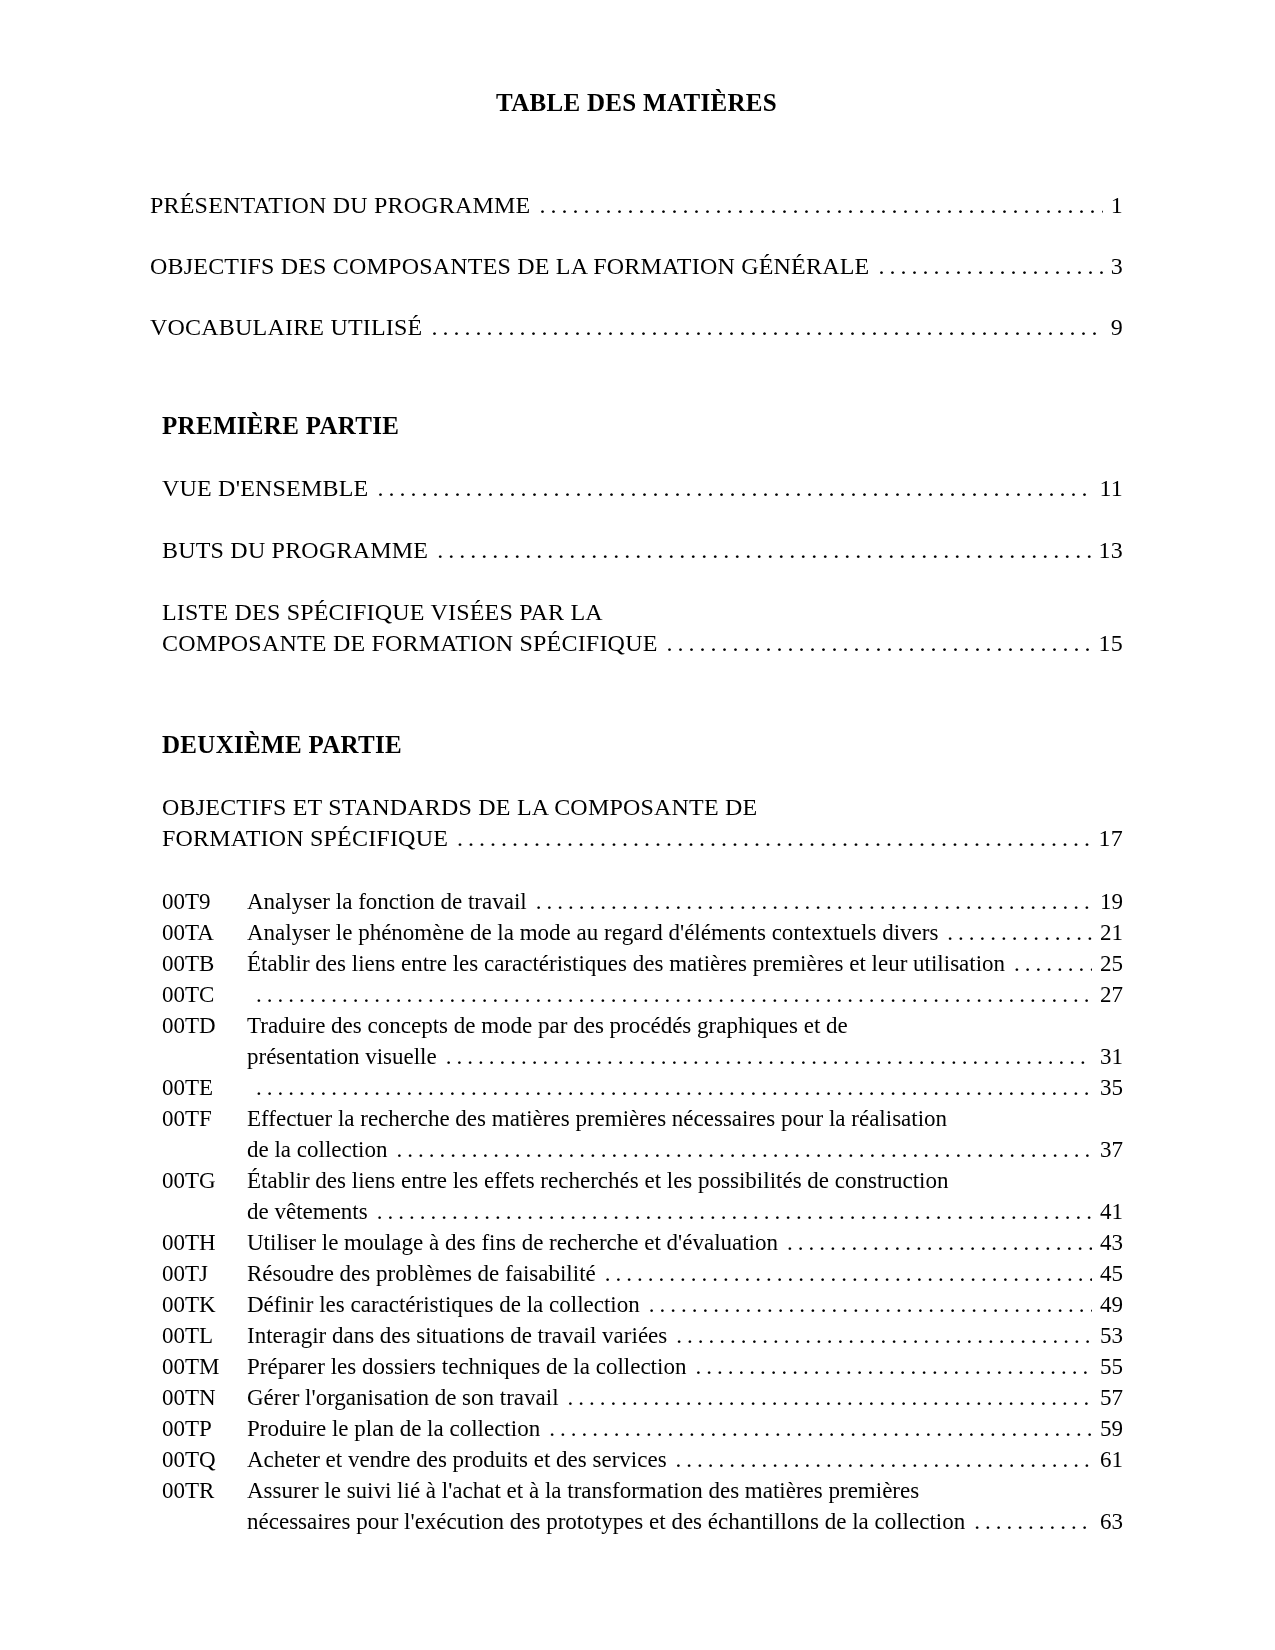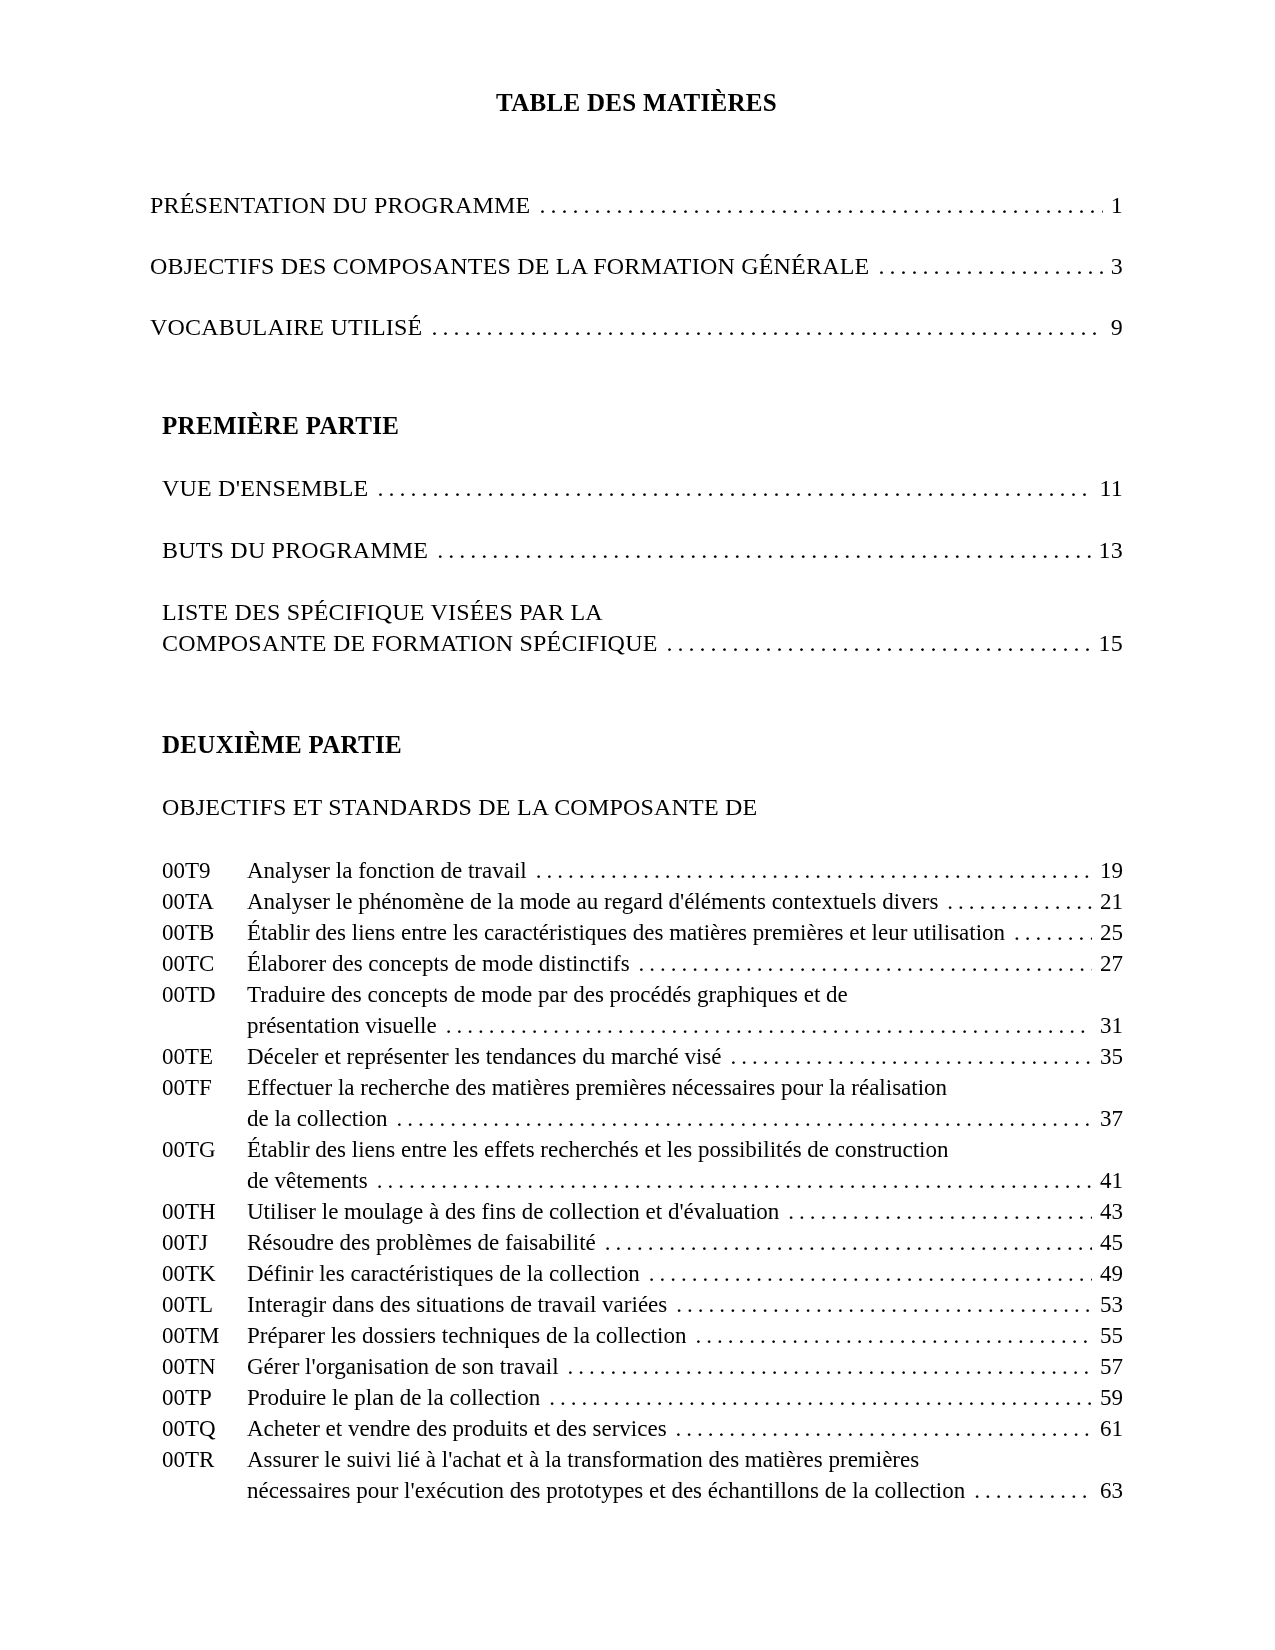--- a/index.html
+++ b/index.html
@@ -141,20 +141,25 @@
           </div>
         </div>
       </div>
   </section>
 
   <section class="part part2">
     <h2 class="part-heading">DEUXIÈME PARTIE</h2>
     <div class="entries" id="part2-entries">
         <div class="toc-entry">
           <div class="line">OBJECTIFS ET STANDARDS DE LA COMPOSANTE DE</div>
+          <div class="line last">
+            <span class="txt">FORMATION SPÉCIFIQUE</span>
+            <span class="dotfill"></span>
+            <span class="pagenum">17</span>
+          </div>
         </div>
       </div>
     <div class="comp-list" id="part2-competencies">
         <div class="comp-row">
           <span class="comp-code">00T9</span>
           <div class="comp-body">
             <div class="line last">
               <span class="txt">Analyser la fonction de travail</span>
               <span class="dotfill"></span>
               <span class="pagenum">19</span>
@@ -178,42 +183,40 @@
               <span class="txt">Établir des liens entre les caractéristiques des matières premières et leur utilisation</span>
               <span class="dotfill"></span>
               <span class="pagenum">25</span>
             </div>
           </div>
         </div>
         <div class="comp-row">
           <span class="comp-code">00TC</span>
           <div class="comp-body">
             <div class="line last">
-              <span class="txt">Élaborer des concepts de mode distinctifs</span>
               <span class="dotfill"></span>
               <span class="pagenum">27</span>
             </div>
           </div>
         </div>
         <div class="comp-row">
           <span class="comp-code">00TD</span>
           <div class="comp-body">
             <div class="line">Traduire des concepts de mode par des procédés graphiques et de</div>
             <div class="line last">
               <span class="txt">présentation visuelle</span>
               <span class="dotfill"></span>
               <span class="pagenum">31</span>
             </div>
           </div>
         </div>
         <div class="comp-row">
           <span class="comp-code">00TE</span>
           <div class="comp-body">
             <div class="line last">
-              <span class="txt">Déceler et représenter les tendances du marché visé</span>
               <span class="dotfill"></span>
               <span class="pagenum">35</span>
             </div>
           </div>
         </div>
         <div class="comp-row">
           <span class="comp-code">00TF</span>
           <div class="comp-body">
             <div class="line">Effectuer la recherche des matières premières nécessaires pour la réalisation</div>
             <div class="line last">
@@ -231,21 +234,21 @@
               <span class="txt">de vêtements</span>
               <span class="dotfill"></span>
               <span class="pagenum">41</span>
             </div>
           </div>
         </div>
         <div class="comp-row">
           <span class="comp-code">00TH</span>
           <div class="comp-body">
             <div class="line last">
-              <span class="txt">Utiliser le moulage à des fins de collection et d'évaluation</span>
+              <span class="txt">Utiliser le moulage à des fins de recherche et d'évaluation</span>
               <span class="dotfill"></span>
               <span class="pagenum">43</span>
             </div>
           </div>
         </div>
         <div class="comp-row">
           <span class="comp-code">00TJ</span>
           <div class="comp-body">
             <div class="line last">
               <span class="txt">Résoudre des problèmes de faisabilité</span>

